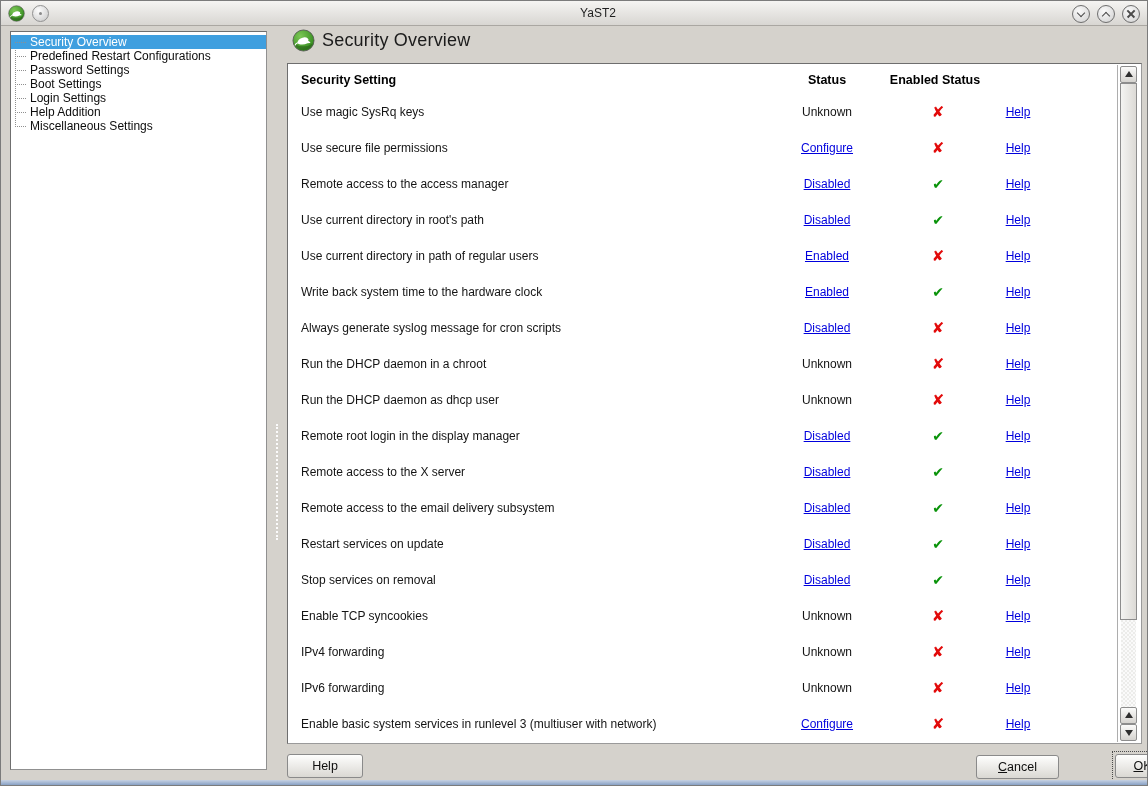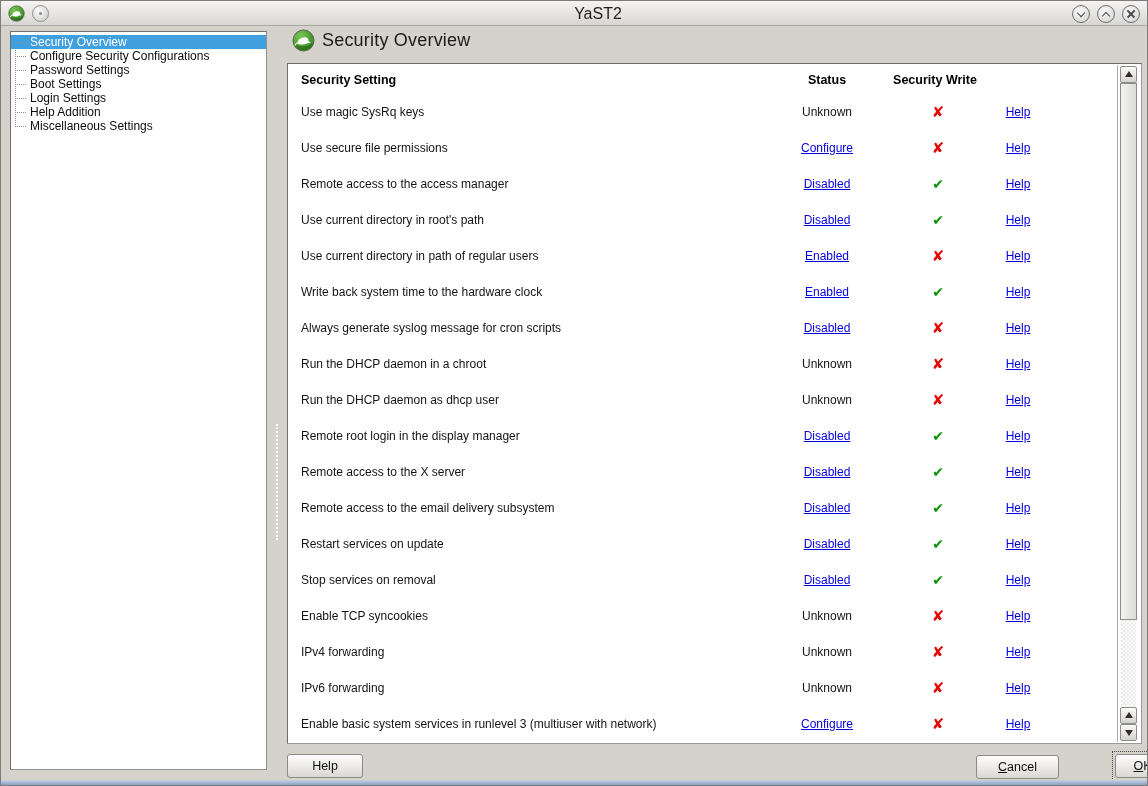--- a/index.html
+++ b/index.html
@@ -15,21 +15,21 @@
 
   
   .titlebar { position:absolute; left:1px; top:1px; right:1px; height:25px;
     background:linear-gradient(#f5f4f2,#d8d6d2); border-bottom:1px solid #aaa7a2; }
   .win-icon { position:absolute; left:7px; top:4px; width:17px; height:17px; }
   .sticky { position:absolute; left:31px; top:4px; width:17px; height:17px; border-radius:50%;
     background:radial-gradient(circle at 38% 32%, #fdfdfd, #c6c6c6); border:1px solid #919191; }
   .sticky::after { content:""; position:absolute; left:6px; top:6px; width:3px; height:3px;
     background:#8a8a8a; border-radius:50%; }
   .titlebar .title { position:absolute; left:0; right:0; top:0; height:25px; line-height:25px;
-    text-align:center; font-size:16px; color:#1f1f1f;margin-left:48px; }
+    text-align:center; font-size:12px; color:#1f1f1f;margin-left:48px; }
   .controls { position:absolute; right:7px; top:4px; display:flex; gap:7px; }
   .ctrl { width:18px; height:18px; border-radius:50%; position:relative;
     background:radial-gradient(circle at 38% 32%, #fafafa, #d0d0d0); border:1px solid #6e6e6e; }
   .g-minimize { position:absolute; left:5px; top:3.5px; width:6px; height:6px;
     border-left:1.6px solid #4b4b4b; border-bottom:1.6px solid #4b4b4b; transform:rotate(-45deg); }
   .g-maximize { position:absolute; left:5px; top:6.5px; width:6px; height:6px;
     border-left:1.6px solid #4b4b4b; border-bottom:1.6px solid #4b4b4b; transform:rotate(135deg); }
   .g-close { position:absolute; left:3px; top:7.2px; width:10px; height:1.6px; background:#4b4b4b; transform:rotate(45deg); }
   .g-close::after { content:""; position:absolute; left:0; top:0; width:10px; height:1.6px; background:#4b4b4b; transform:rotate(-90deg); }
 
@@ -132,21 +132,21 @@
       <div class="ctrl">
         <span class="g-close"></span>
       </div>
     </div>
 </div>
 
 <div class="sidebar">
   <div class="vline"></div>
   <div>
       <div class="tree-item selected">Security Overview</div>
-      <div class="tree-item">Configure Security Configurations</div>
+      <div class="tree-item">Predefined Restart Configurations</div>
       <div class="tree-item">Password Settings</div>
       <div class="tree-item">Boot Settings</div>
       <div class="tree-item">Login Settings</div>
       <div class="tree-item">Help Addition</div>
       <div class="tree-item">Miscellaneous Settings</div>
     </div>
 </div>
 
 <div class="splitter">
   <div class="dots"></div>
@@ -157,21 +157,21 @@
   <path d="M2.5 15 a10 10 0 0 0 19 0 a16 16 0 0 1 -19 0 z" fill="rgba(20,60,10,0.35)"></path>
   <path d="M5.5 14.5 q1-4.5 5.5-5.5 q3.5-.8 5.5 .8 q1.4 1.1 .3 2.5 l2 1.2 q.9 .6 -.1 1 l-2.5 .4 q-4.5 2.2-9.2 .8 z" fill="#ffffff"></path>
   <path d="M5.5 14.5 q-1.8 .6-2.2 2.2" stroke="#ffffff" stroke-width="1.1" fill="none" stroke-linecap="round"></path>
 </svg>
 <h1 class="page-title">Security Overview</h1>
 
 <div class="table-panel">
   <div class="thead">
     <span class="h-setting">Security Setting</span>
     <span class="h-status">Status</span>
-    <span class="h-sec">Security Write</span>
+    <span class="h-sec">Enabled Status</span>
   </div>
   <div>
   <div class="trow">
     <span class="c-setting">Use magic SysRq keys</span>
     <span class="c-status">Unknown</span>
     <span class="c-mark bad">✘</span>
     <span class="c-help link">Help</span>
   </div>
 
   <div class="trow">

